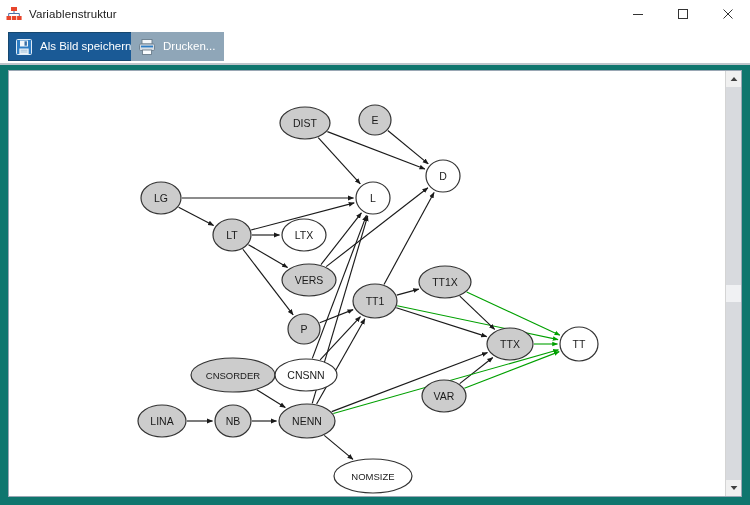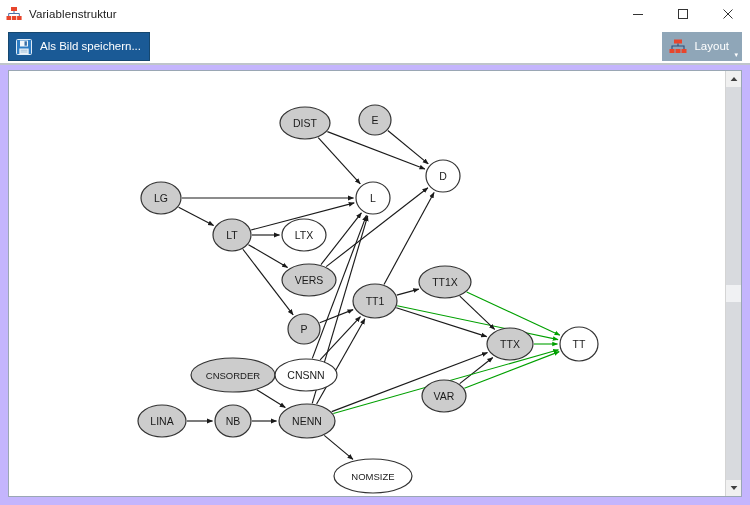--- a/index.html
+++ b/index.html
@@ -12,21 +12,21 @@
     height: 505px;
     font-family: "Liberation Sans", sans-serif;
     overflow: hidden;
   }
 
   
   .window {
     position: relative;
     width: 750px;
     height: 505px;
-    background: #c4b5fd;
+    background: #0f766e;
     box-sizing: border-box;
     padding-left: 28px;
   }
 
   
   .titlebar {
     position: absolute;
     left: 0; top: 0;
     width: 750px;
     height: 28px;
@@ -225,34 +225,32 @@
           <rect x="6" y="3.5" width="8" height="6" fill="#f2f7fb"></rect>
           <rect x="10.5" y="4.3" width="2.4" height="4.4" fill="#3a6ea5"></rect>
           <rect x="5.3" y="11.5" width="9.4" height="6" fill="#eaf2f9"></rect>
           <line x1="6.6" y1="13.2" x2="13.4" y2="13.2" stroke="#9bbbd6" stroke-width="0.9"></line>
           <line x1="6.6" y1="15" x2="13.4" y2="15" stroke="#9bbbd6" stroke-width="0.9"></line>
         </svg>
       </span>
       <span class="tb-label">Als Bild speichern...</span>
     </div>
 
-
-    <div class="tb-btn tb-layout">
+    <div class="tb-btn tb-print">
       <span class="tb-icon">
         <svg width="20" height="20" viewBox="0 0 20 20">
-          <rect x="6" y="2.5" width="8" height="4" fill="#e8452c"></rect>
-          <rect x="1.5" y="12" width="5" height="4" fill="#e8452c"></rect>
-          <rect x="7.5" y="12" width="5" height="4" fill="#e8452c"></rect>
-          <rect x="13.5" y="12" width="5" height="4" fill="#e8452c"></rect>
-          <path d="M10 6.5 V9 M4 12 V9 H16 V12" stroke="#2d4f7c" stroke-width="1.1" fill="none"></path>
+          <rect x="5" y="2.5" width="10" height="4.5" fill="#f4f7fa" stroke="#6b7d8c" stroke-width="0.9"></rect>
+          <rect x="2.5" y="7" width="15" height="6.5" rx="1.2" fill="#d6dde4" stroke="#6b7d8c" stroke-width="0.9"></rect>
+          <rect x="4" y="8.6" width="12" height="1.8" fill="#2e7dc4"></rect>
+          <rect x="5.5" y="13" width="9" height="4.5" fill="#fbfdff" stroke="#6b7d8c" stroke-width="0.9"></rect>
         </svg>
       </span>
-      <span class="tb-label">Layout</span>
-      <span class="tb-caret">▾</span>
+      <span class="tb-label">Drucken...</span>
     </div>
+
   </div>
   <div class="toolbar-sep"></div>
 
   <div class="canvas-wrap">
 
     <div class="graph-area">
       <svg id="graph-svg" width="716" height="425" viewBox="8 70 716 425">
           <defs>
             <marker id="ah" viewBox="0 0 10 10" refX="9.2" refY="5" markerWidth="5.2" markerHeight="5.2" orient="auto" markerUnits="strokeWidth">
               <path d="M0,1 L10,5 L0,9 z" fill="#1a1a1a"></path>

